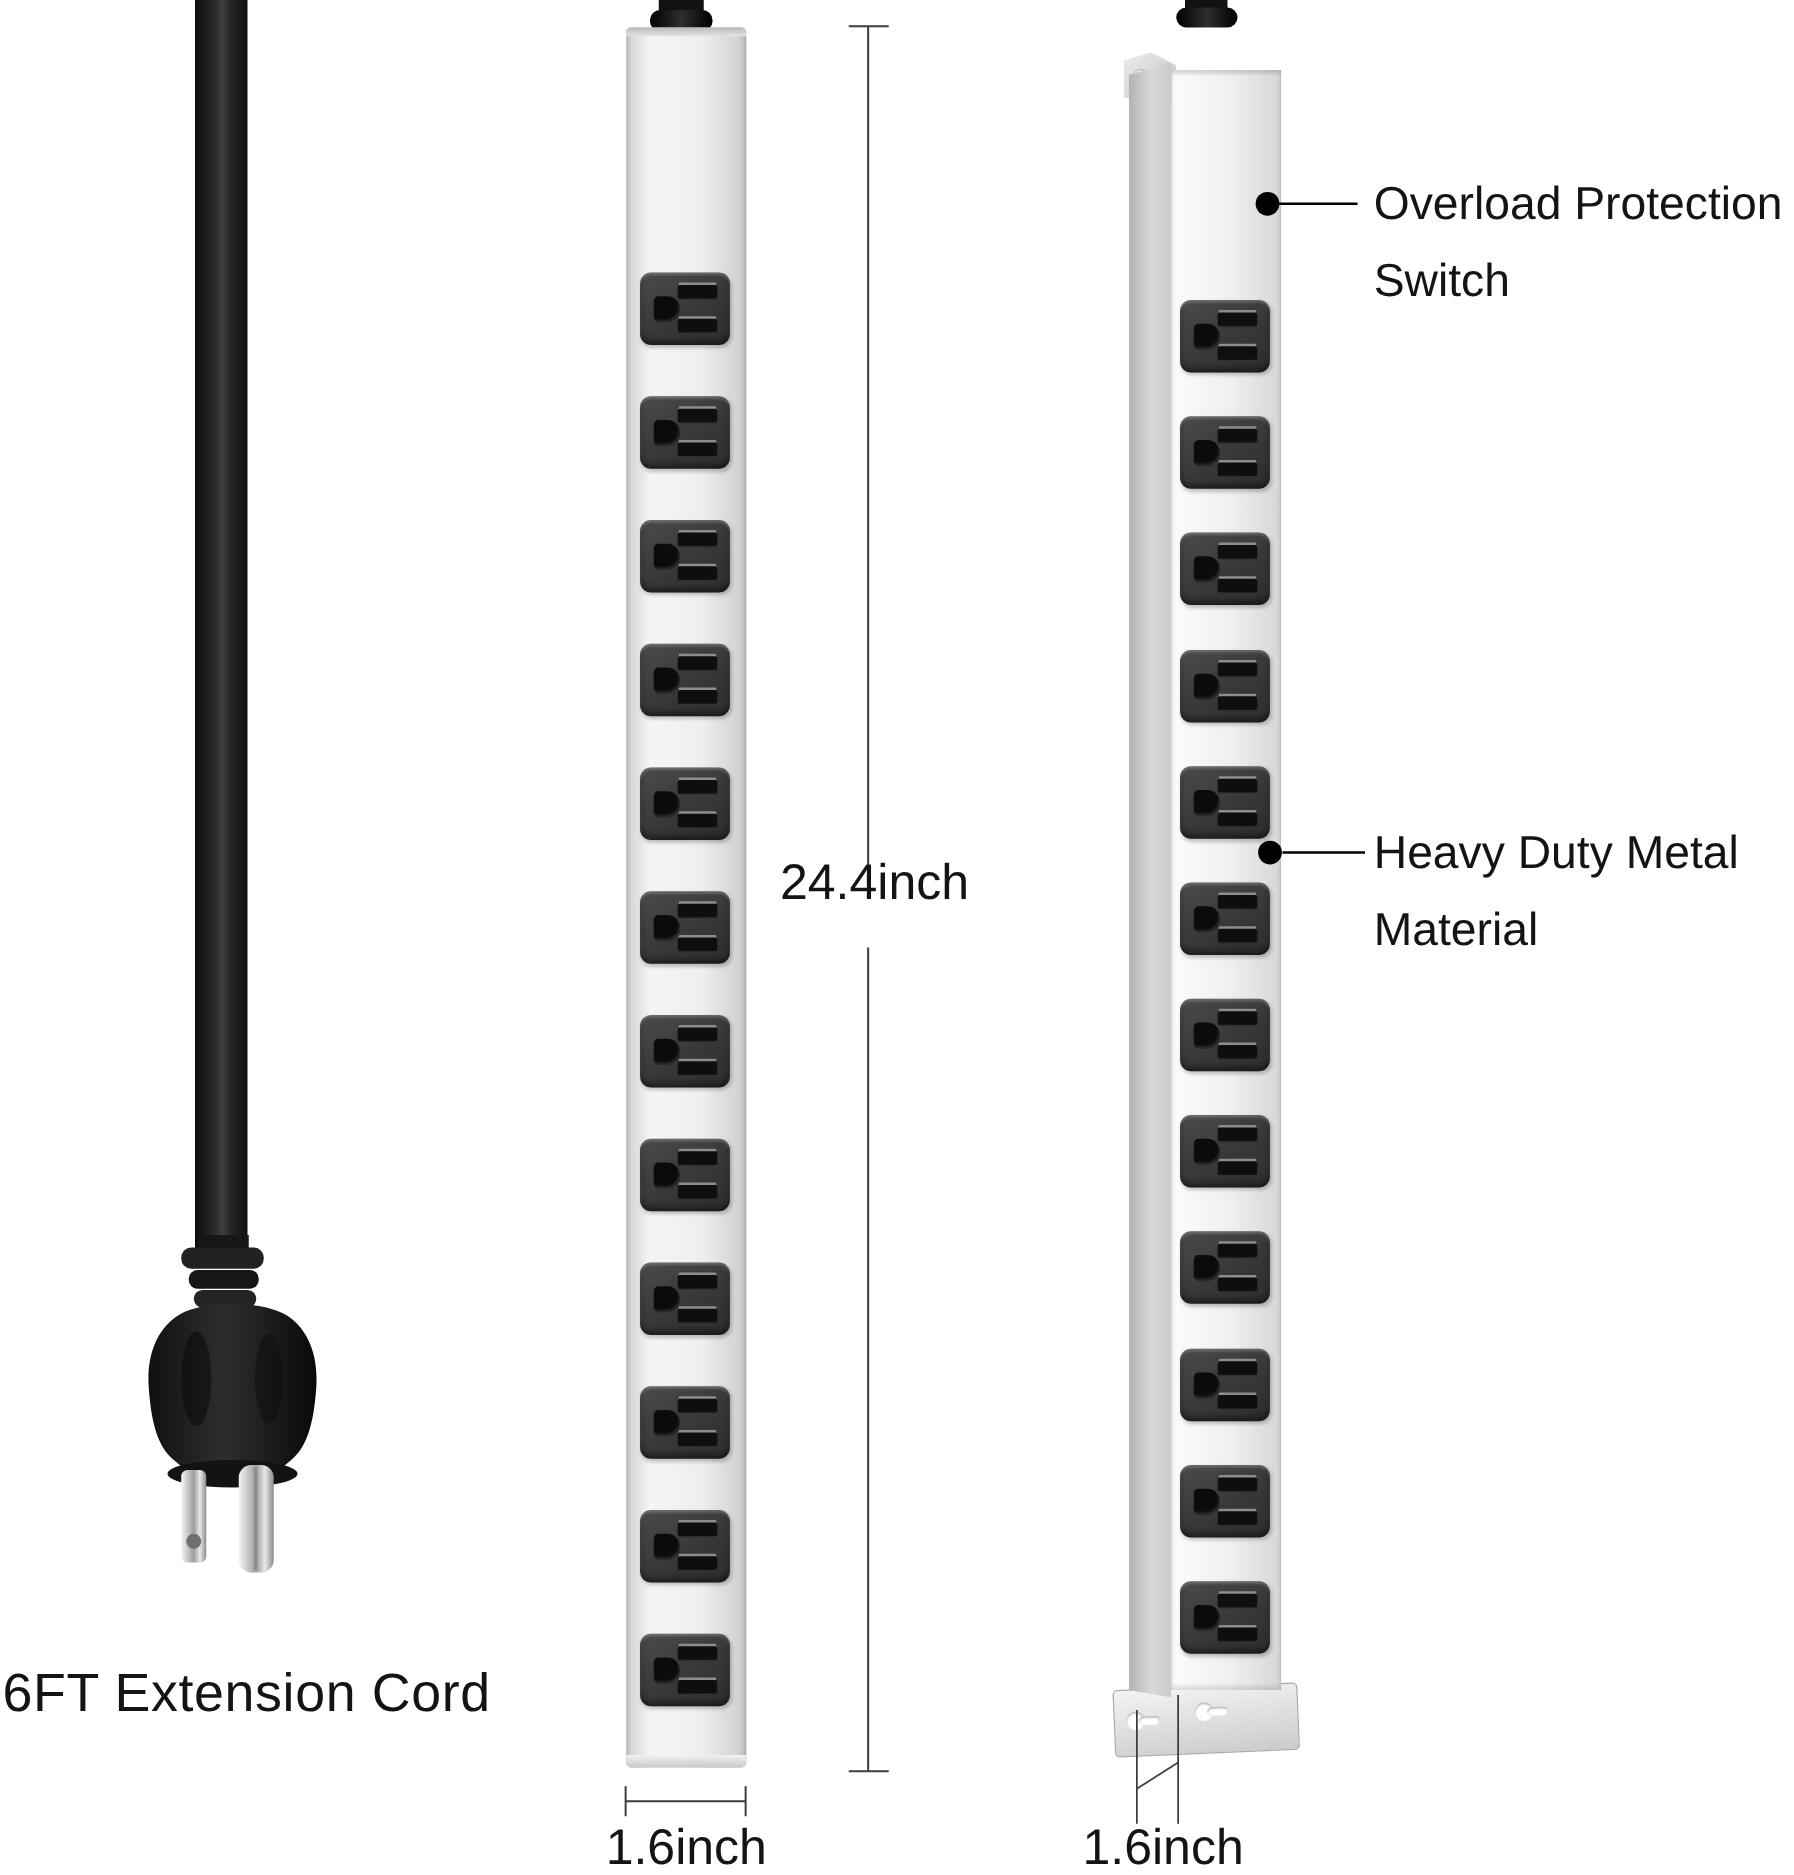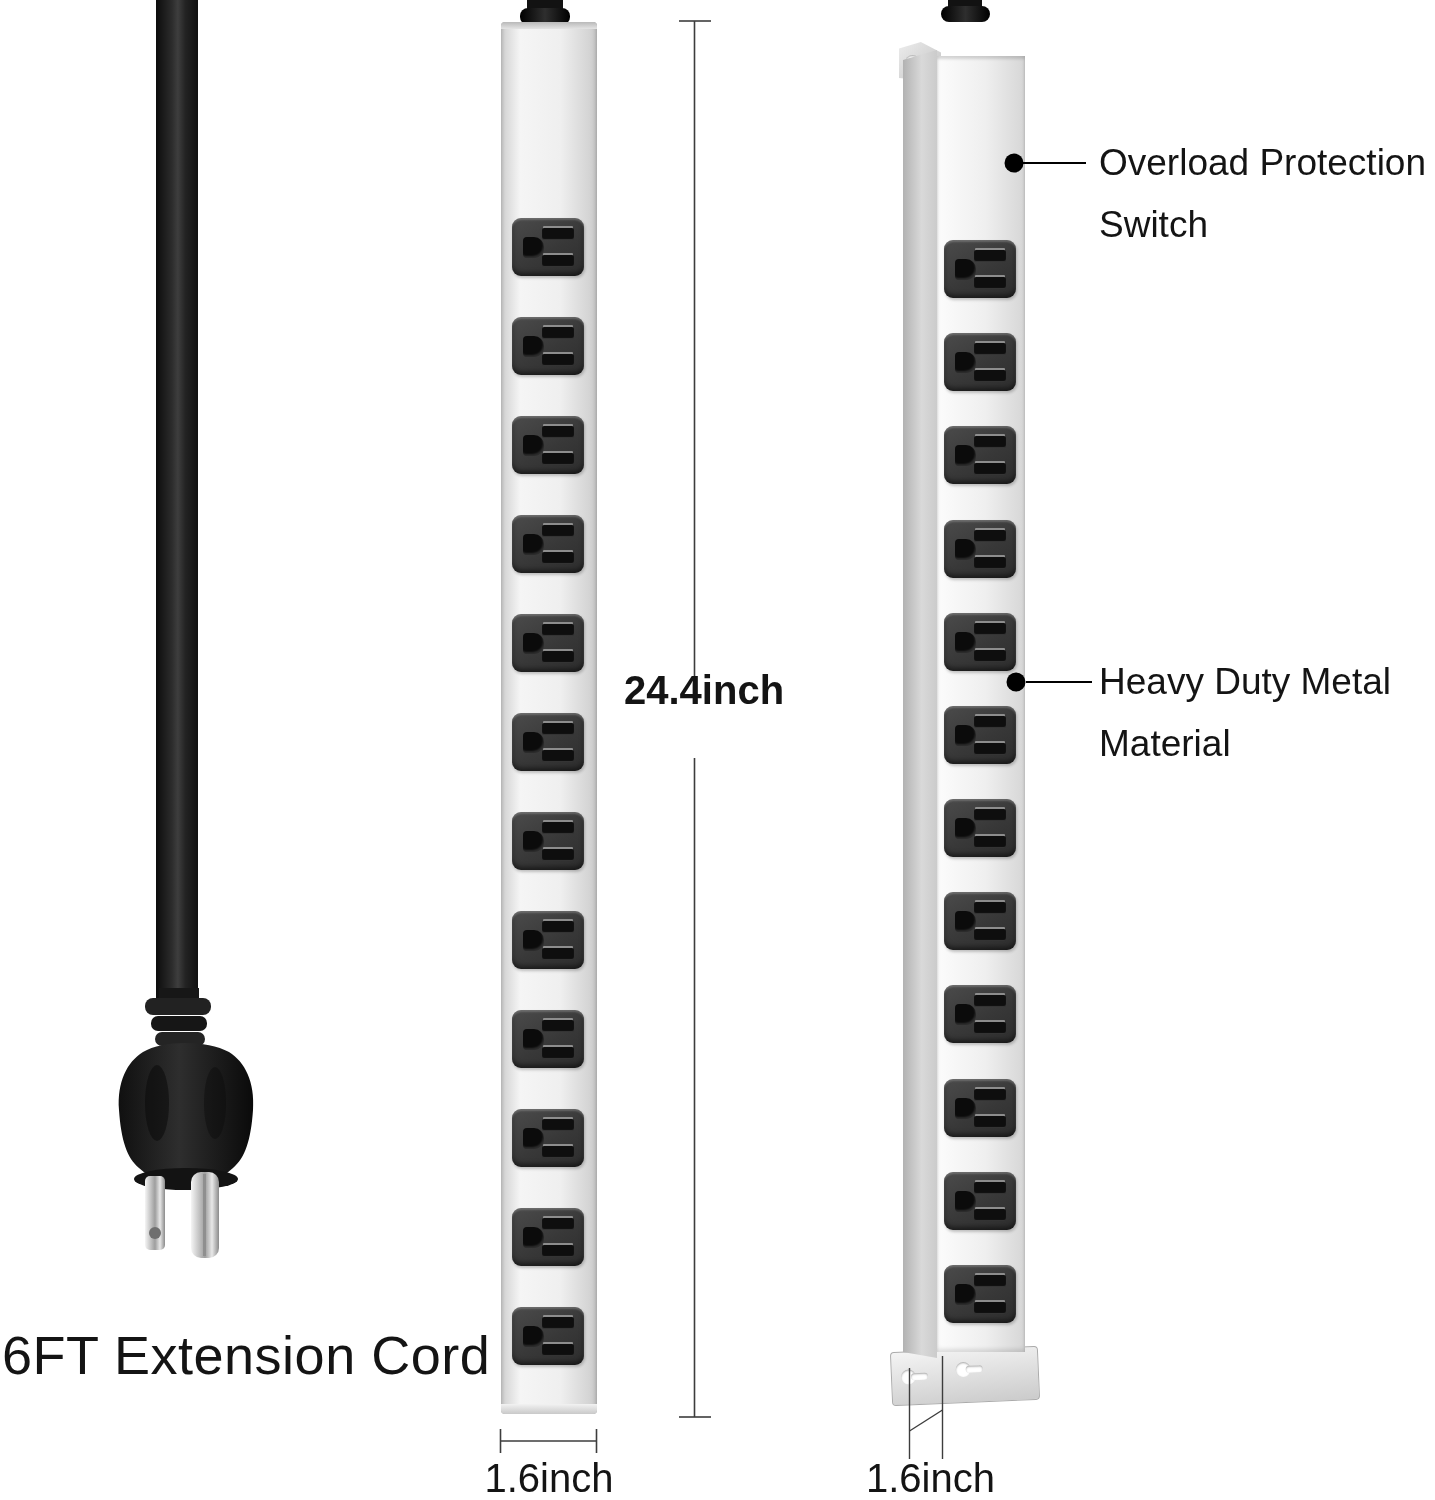--- a/index.html
+++ b/index.html
@@ -13,21 +13,21 @@
   }
   
   .cord-long{
     position:absolute;left:156px;top:0;width:42px;height:1008px;
     background:linear-gradient(90deg,#0c0c0c 0%,#2c2c2c 38%,#3e3e3e 52%,#232323 70%,#101010 100%);
     border-radius:0 0 10px 10px;
   }
   .plug-svg{position:absolute;left:95px;top:988px;width:180px;height:285px;}
   .big-label{
     position:absolute;left:2px;top:1332px;
-    font-size:54px;line-height:46px;color:var(--text,#141414);
+    font-size:43px;line-height:46px;color:var(--text,#141414);
     white-space:nowrap;letter-spacing:0.5px;
   }
   
   .strip-front{
     position:absolute;left:501px;top:22px;width:96px;height:1392px;
     background:linear-gradient(90deg,#cfcfcf 0%,#f5f5f5 20%,#efefef 62%,#d4d4d4 92%,#c6c6c6 100%);
     border-radius:4px;
     box-shadow:inset 0 3px 4px rgba(0,0,0,.18), inset 0 -4px 5px rgba(0,0,0,.12);
     z-index:2;
   }
@@ -337,19 +337,19 @@
     <g>
       <circle cx="1014" cy="163" r="9.5" fill="#000000"></circle>
       <line x1="1023" y1="163" x2="1086" y2="163" stroke="#000000" stroke-width="2"></line>
     </g>
     <g>
       <circle cx="1016" cy="682" r="9.5" fill="#000000"></circle>
       <line x1="1026" y1="682" x2="1092" y2="682" stroke="#000000" stroke-width="2"></line>
     </g>
   </svg>
 
-  <div class="dim-label" style="left:624px;top:668px;font-weight:bold;">24.4inch</div>
+  <div class="dim-label" style="left:624px;top:684px;">24.4inch</div>
   <div class="dim-label" style="left:484px;top:1456px;width:130px;text-align:center;">1.6inch</div>
   <div class="dim-label" style="left:866px;top:1456px;">1.6inch</div>
   <div class="ann-label" style="left:1099px;top:132px;">Overload Protection Switch</div>
   <div class="ann-label" style="left:1099px;top:651px;">Heavy Duty Metal Material</div>
 
 </div>
 
 </body></html>

